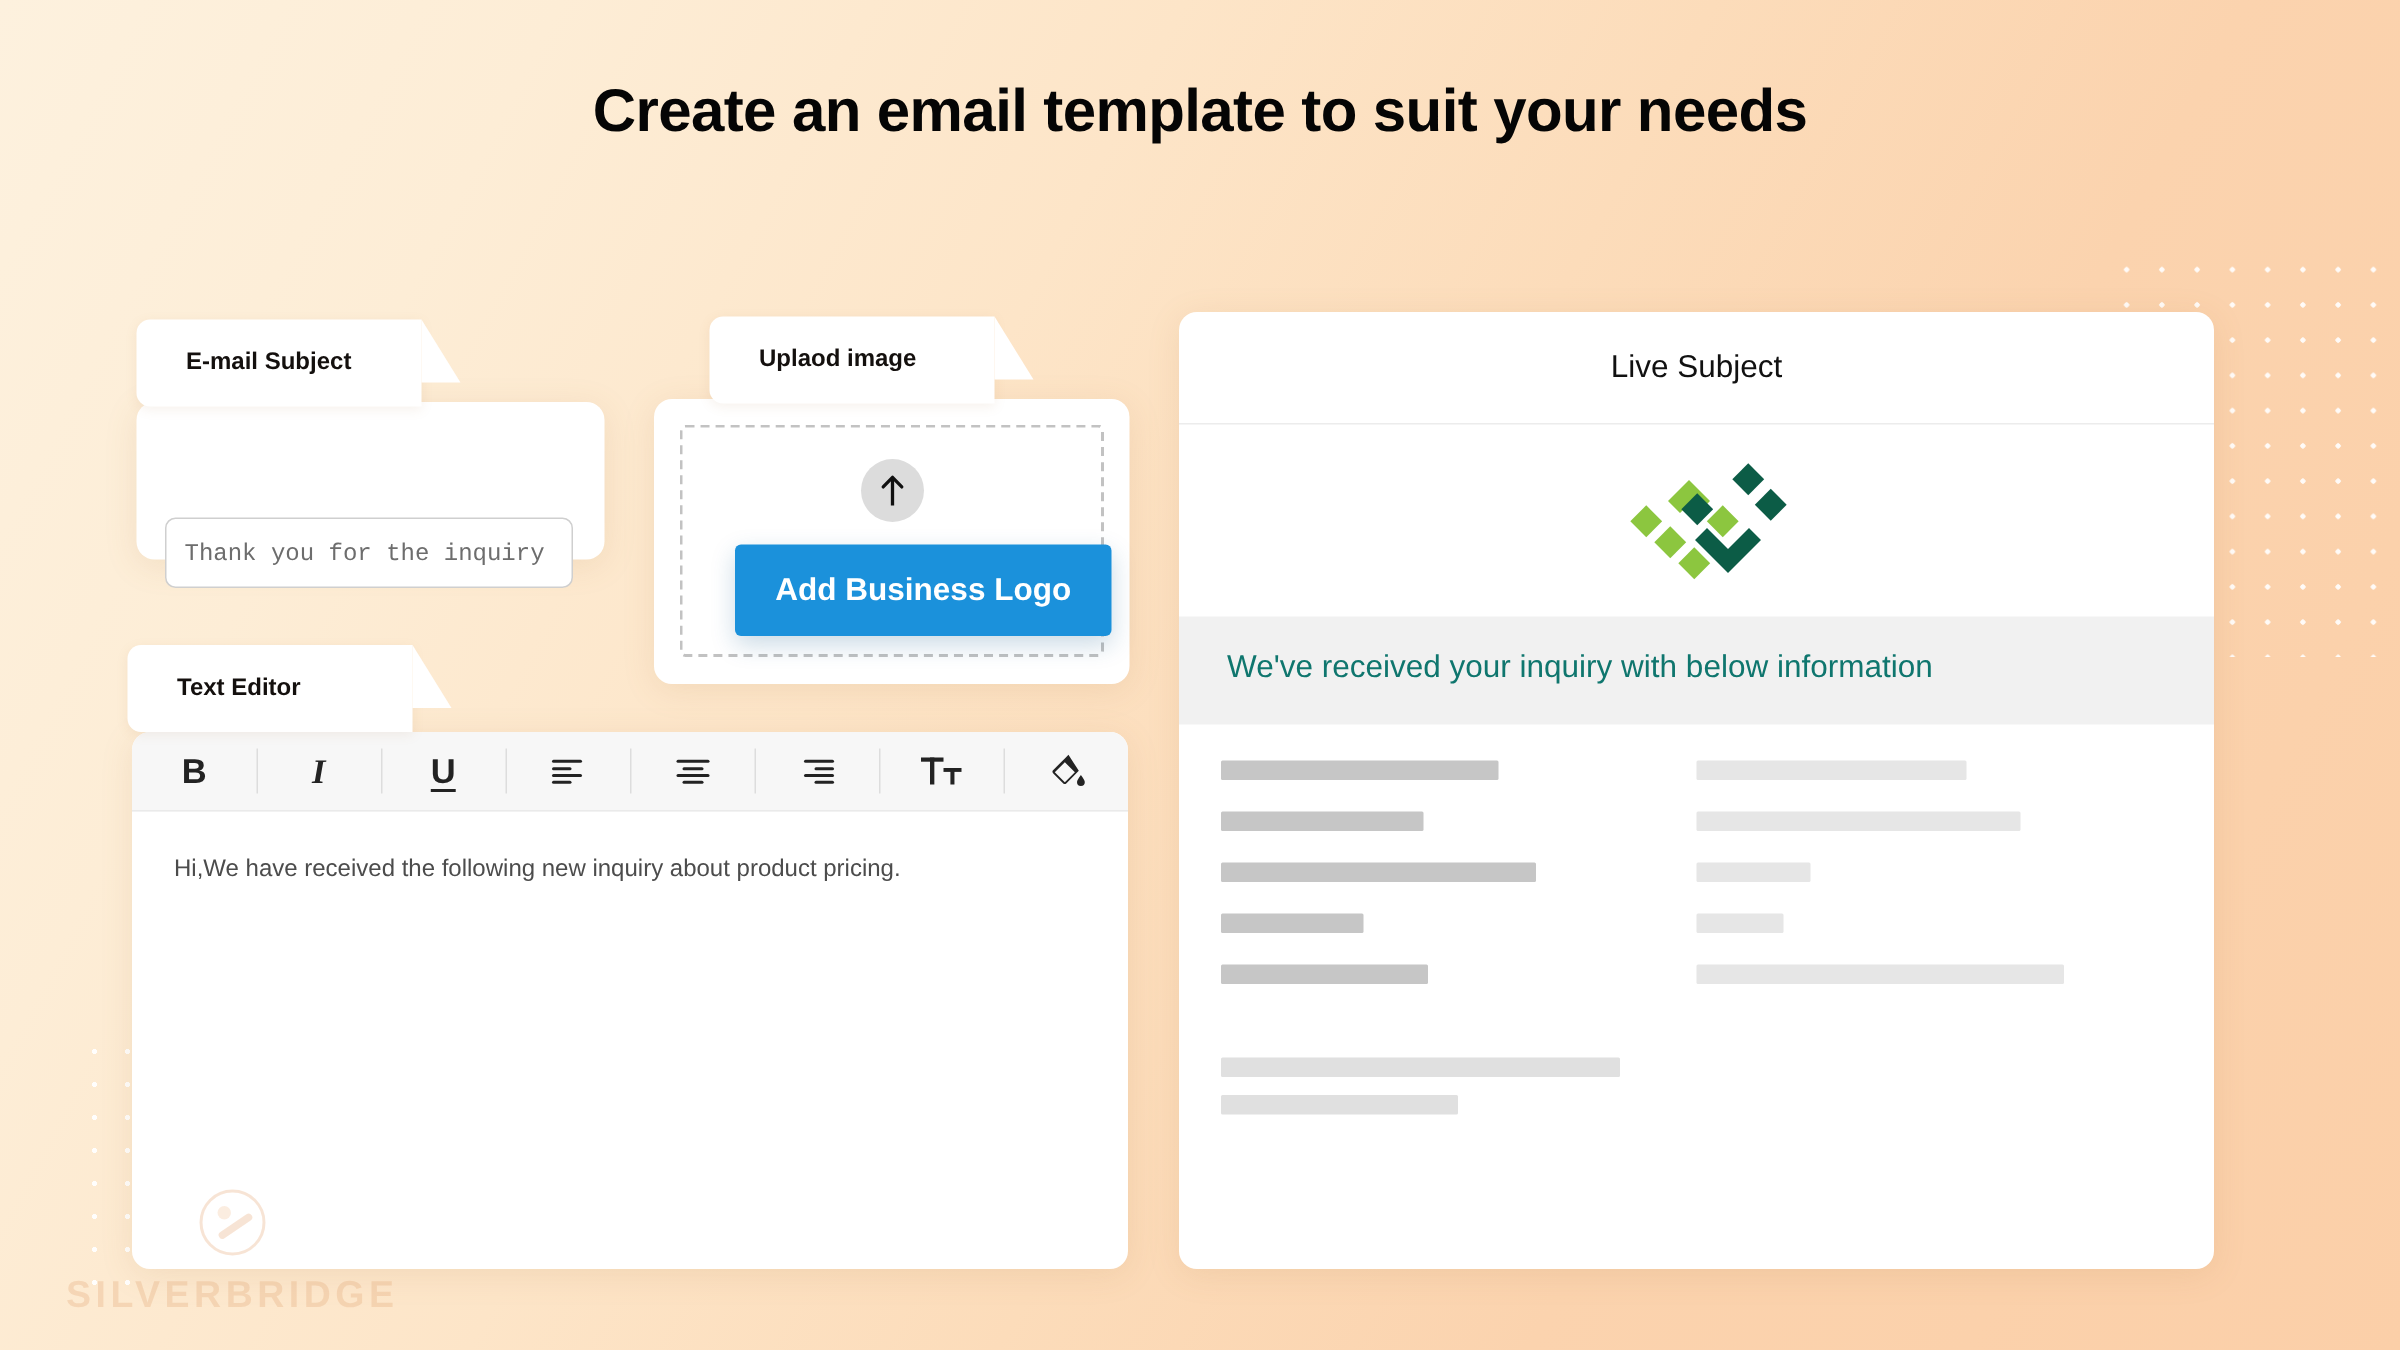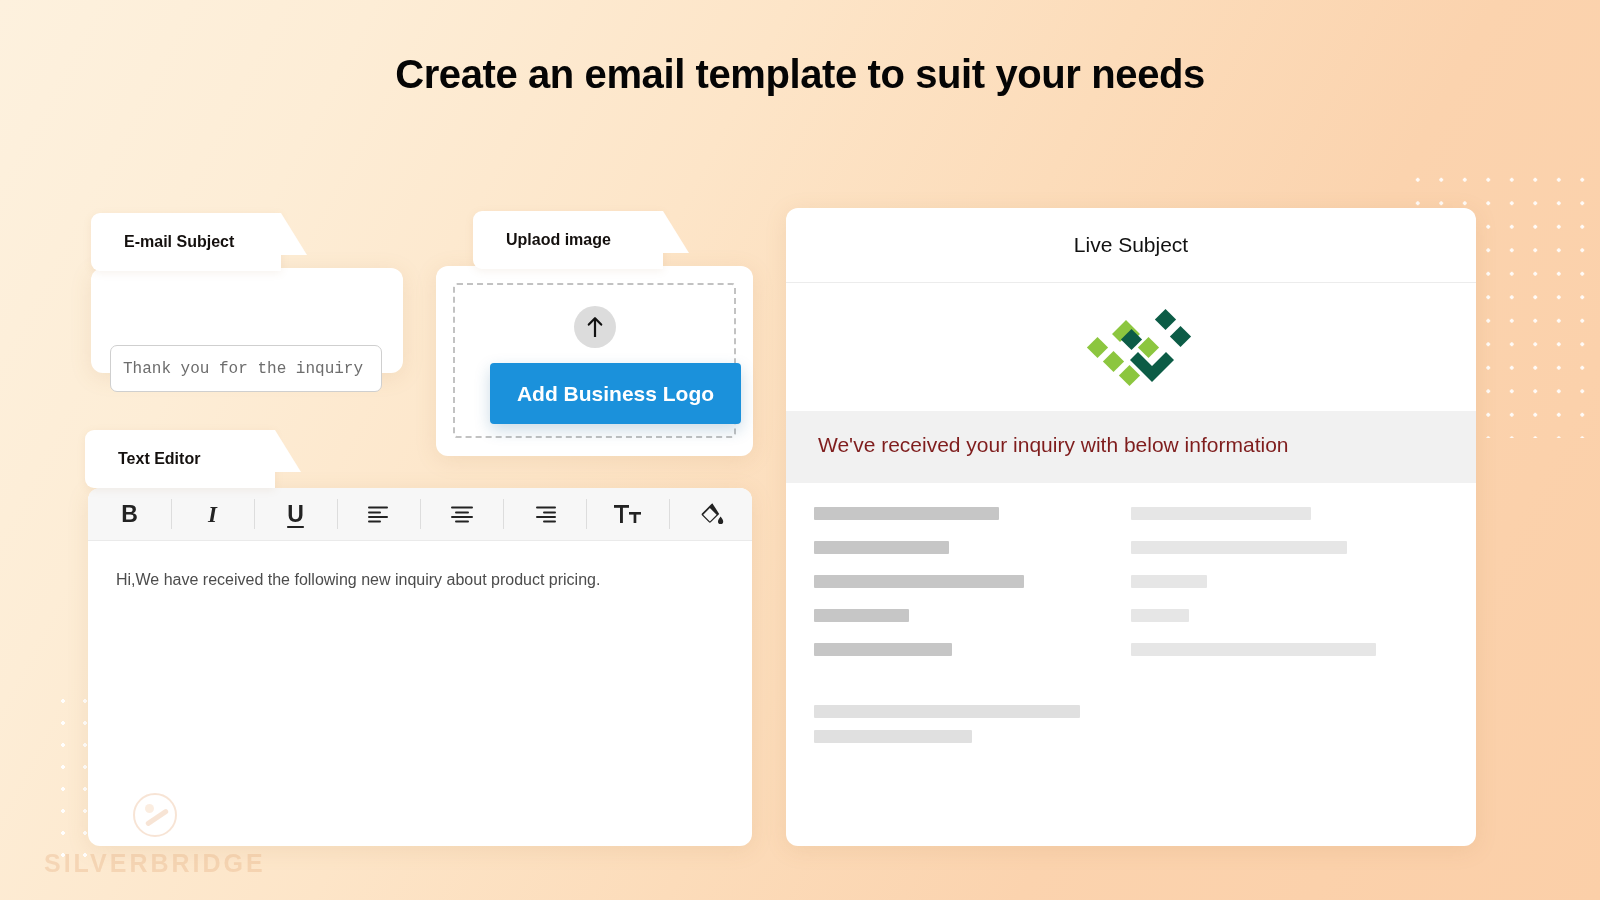--- a/index.html
+++ b/index.html
@@ -245,21 +245,21 @@
     height: 128px;
     display: flex;
     align-items: center;
     justify-content: center;
   }
   .banner {
     background: #f1f1f1;
     padding: 18px 32px 22px;
     font-size: 21px;
     line-height: 1.5;
-    color: #7f1d1d;
+    color: #0f766e;
     font-weight: 500;
   }
   .skeleton {
     padding: 24px 28px 0;
   }
   .sk-row {
     display: flex;
     margin-bottom: 21px;
   }
   .sk-col { width: 50%; }

